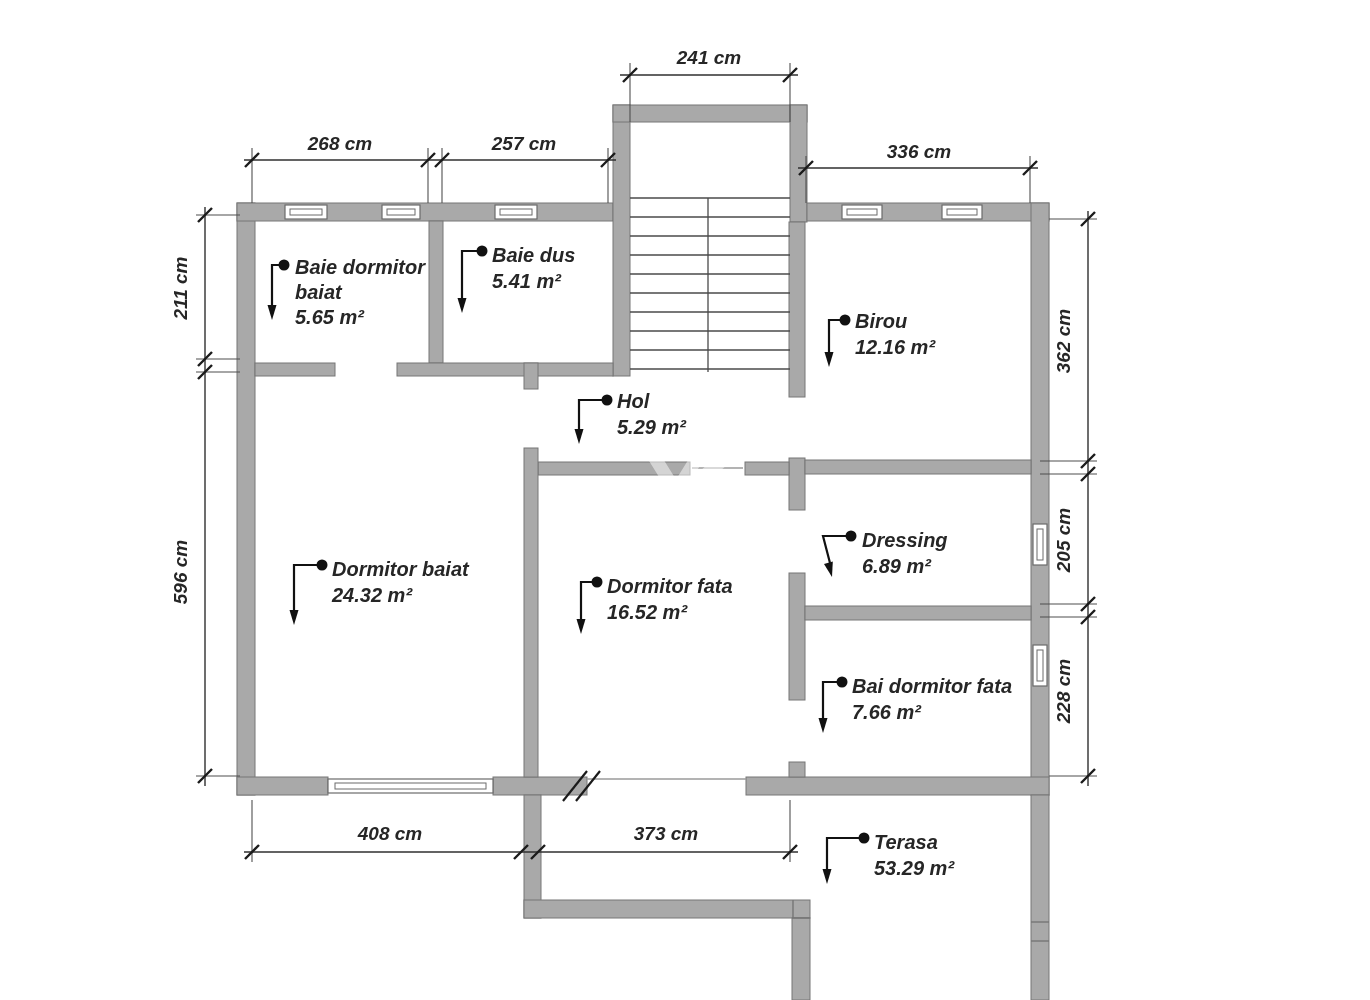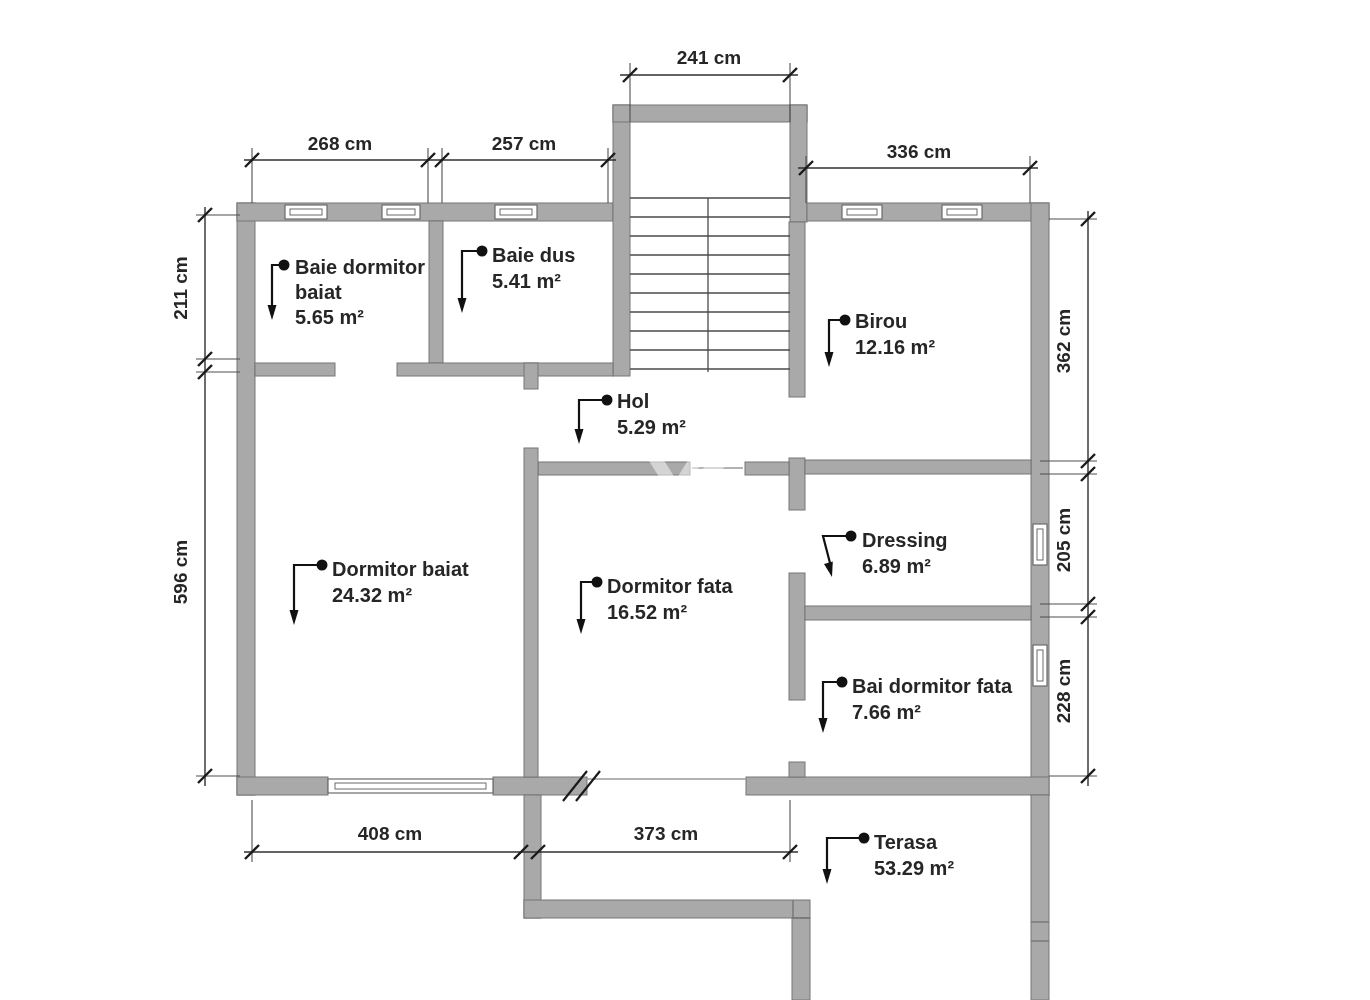--- a/index.html
+++ b/index.html
@@ -1,17 +1,17 @@
 <!DOCTYPE html>
 <html><head>
 <meta charset="utf-8">
 <style>
   html,body{margin:0;padding:0;background:#ffffff;}
   .plan{position:relative;width:1370px;height:1000px;background:#ffffff;
-        font-family:"Liberation Sans",sans-serif;overflow:hidden;}
+        font-family:"Liberation Sans",sans-serif;overflow:hidden;font-style:italic;}
   svg{display:block}
   .wall{fill:#a9a9a9;stroke:#767676;stroke-width:1;}
   .floor{fill:transparent;}
   .win{fill:#ffffff;stroke:#6b6b6b;stroke-width:1.2;}
   .win-i{fill:#ffffff;stroke:#6b6b6b;stroke-width:1;}
   .tread{stroke:#4a4a4a;stroke-width:1.3;}
   .dimline{stroke:#2f2f2f;stroke-width:1.4;}
   .tick{stroke:#1b1b1b;stroke-width:2.4;}
   .ext{stroke:#4f4f4f;stroke-width:1.1;}
   .seam{stroke:#767676;stroke-width:1.4;}

